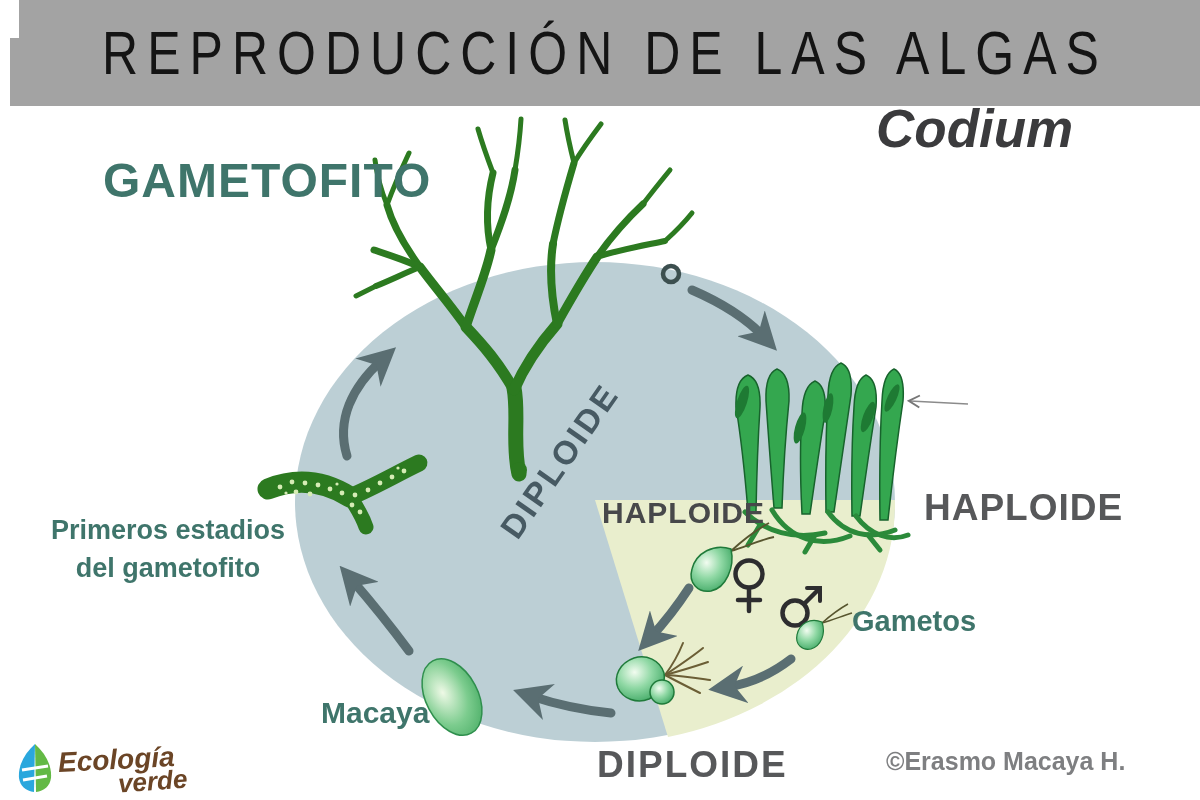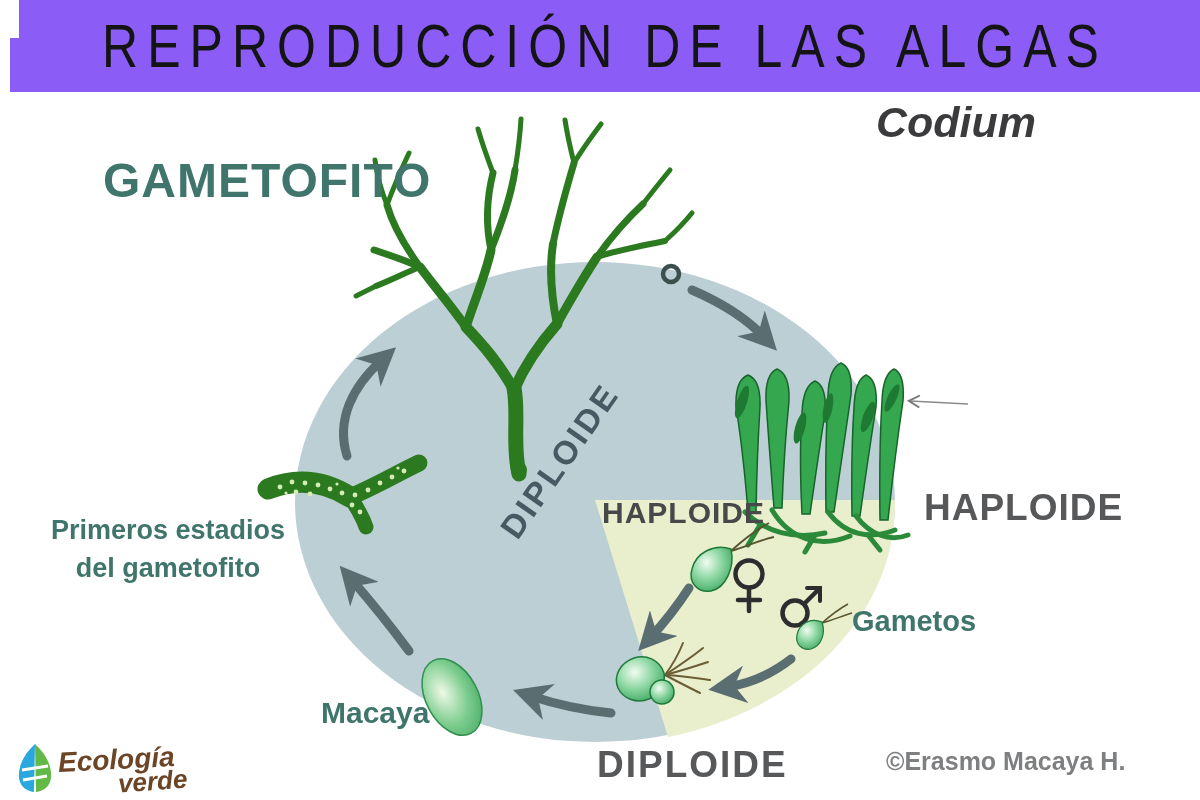--- a/index.html
+++ b/index.html
@@ -1,29 +1,29 @@
 <!DOCTYPE html>
 <html><head>
 <meta charset="utf-8">
 <style>
   html,body{margin:0;padding:0;background:#ffffff;}
   #page{position:relative;width:1200px;height:800px;overflow:hidden;background:#ffffff;
         font-family:"Liberation Sans","DejaVu Sans",sans-serif;}
   
-  #banner{position:absolute;left:10px;top:0;width:1190px;height:92px;background:#8b5cf6;
+  #banner{position:absolute;left:10px;top:0;width:1190px;height:106px;background:#a3a3a3;
           display:flex;align-items:center;justify-content:center;}
   #banner-notch{position:absolute;left:10px;top:0;width:9px;height:38px;background:#ffffff;}
   #banner-title{font-size:50px;font-weight:400;color:#141414;letter-spacing:9px;
                 transform:scaleY(1.22);white-space:nowrap;}
   
   #art{position:absolute;left:0;top:0;width:1200px;height:800px;}
   
   .lbl{position:absolute;white-space:nowrap;font-weight:bold;}
   #lbl-gametofito{left:103px;top:153px;font-size:48px;color:#3f756b;letter-spacing:1px;}
-  #lbl-codium{left:876px;top:98px;font-size:43px;font-style:italic;color:#3b3b3d;}
+  #lbl-codium{left:876px;top:98px;font-size:53px;font-style:italic;color:#3b3b3d;}
   #lbl-diploide{left:440px;top:442px;width:240px;text-align:center;font-size:33px;color:#475a63;
                 letter-spacing:3px;transform:rotate(-55deg);}
   #lbl-haploide{left:602px;top:496px;font-size:30px;color:#47484a;letter-spacing:1px;}
   #lbl-meiosis{left:924px;top:487px;font-size:37px;color:#57585a;letter-spacing:1px;}
   #lbl-singamia{left:597px;top:744px;font-size:37px;color:#57585a;letter-spacing:2px;}
   #lbl-gametangios{left:974px;top:385px;font-size:30px;color:#3f756b;}
   #lbl-gametos{left:852px;top:605px;font-size:29px;color:#3f756b;}
   #lbl-cigoto{left:321px;top:696px;font-size:30px;color:#3f756b;}
   #lbl-primeros{left:28px;top:512px;width:280px;text-align:center;font-size:27px;
                 color:#3f756b;line-height:1.4;white-space:normal;}

